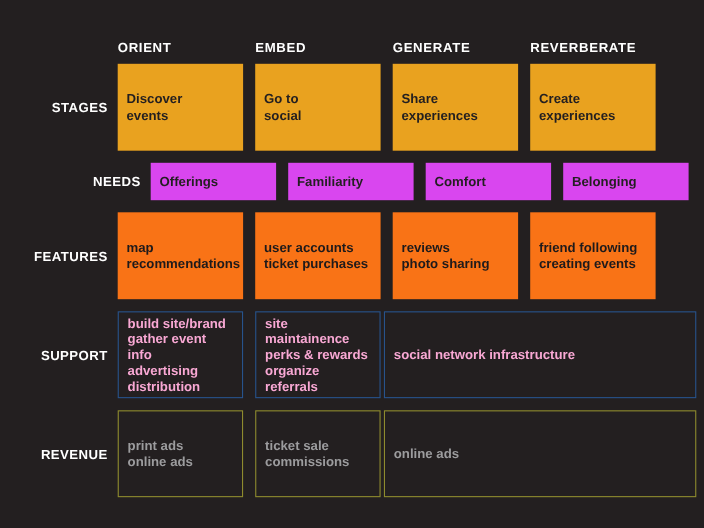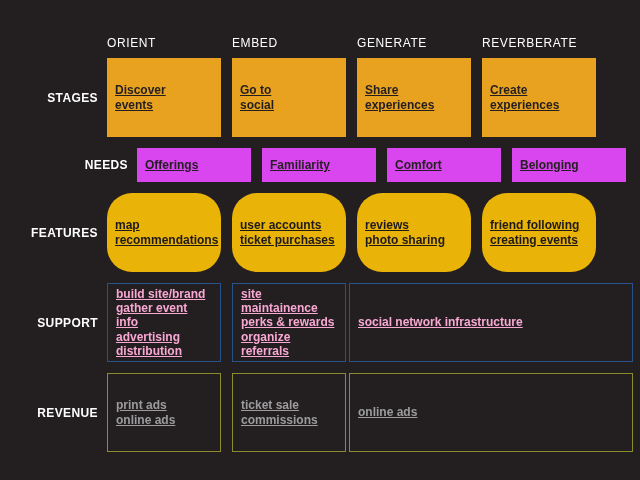--- a/index.html
+++ b/index.html
@@ -10,21 +10,21 @@
     background: #231F20;
     font-family: "Liberation Sans", sans-serif;
     overflow: hidden;
   }
   .col-header {
     position: absolute;
     top: 36px;
     height: 14px;
     color: #FFFFFF;
     font-size: 12px;
-    font-weight: normal;
+    font-weight: bold;
     letter-spacing: 0.6px;
     white-space: nowrap;
   }
   .row-label {
     position: absolute;
     left: 0;
     width: 98px;
     display: flex;
     align-items: center;
     justify-content: flex-end;
@@ -37,37 +37,37 @@
   .cell {
     position: absolute;
     display: flex;
     align-items: center;
     box-sizing: border-box;
     padding: 0 8px;
     font-size: 12px;
     font-weight: bold;
     line-height: 1.18;
   }
-  .cell .txt { white-space: pre-line; text-decoration: underline; }
+  .cell .txt { white-space: pre-line; }
   
   .c0 { left: 107px; width: 114px; }
   .c1 { left: 232px; width: 114px; }
   .c2 { left: 357px; width: 114px; }
   .c3 { left: 482px; width: 114px; }
   .span23 { left: 349px; width: 284px; }
   
   .r-stages   { top: 58px;  height: 79px; }
   .r-needs    { top: 148px; height: 34px; margin-left: 30px; }
   .r-features { top: 193px; height: 79px; }
   .r-support  { top: 283px; height: 79px; }
   .r-revenue  { top: 373px; height: 79px; }
   
   .cell-stage   { background: #E9A21F; color: #231F20; }
   .cell-need    { background: #d946ef; color: #231F20; }
-  .cell-feature { background: #eab308; color: #1E1A1B; border-radius: 25px; }
+  .cell-feature { background: #f97316; color: #1E1A1B; }
   .cell-support { background: transparent; border: 1px solid #27538C; color: #f9a8d4; }
   .cell-revenue { background: transparent; border: 1px solid #8E8B2E; color: #9C9C9E; }
 </style>
 </head>
 <body>
 
 <div class="canvas">
 
   <div class="col-header c0">ORIENT</div>
   <div class="col-header c1">EMBED</div>

